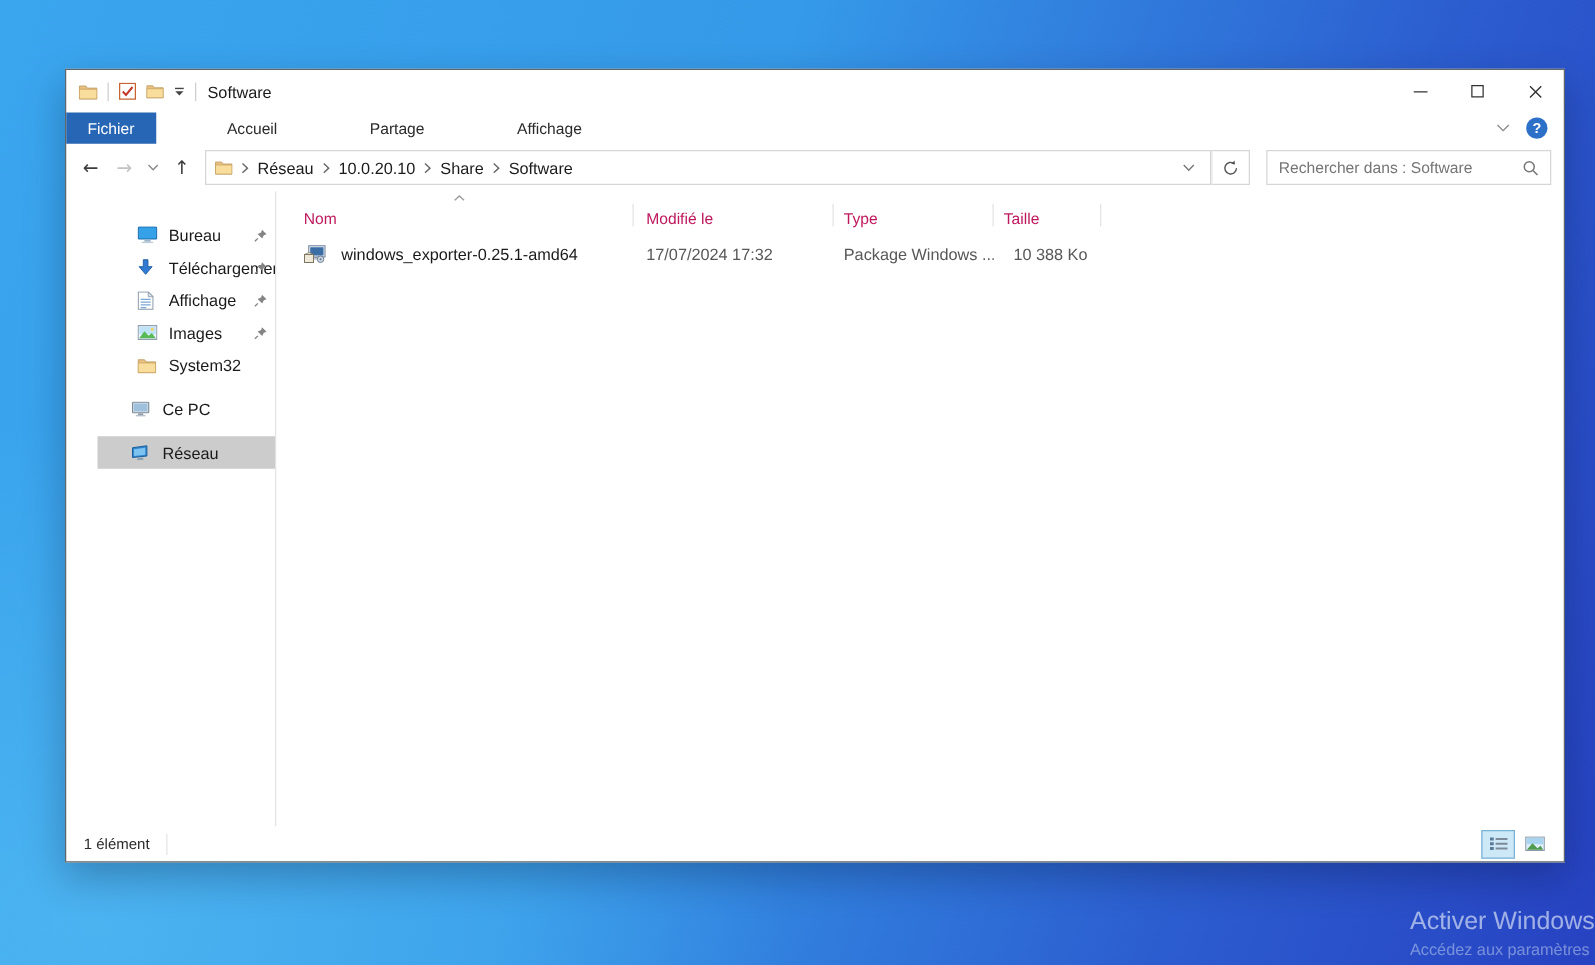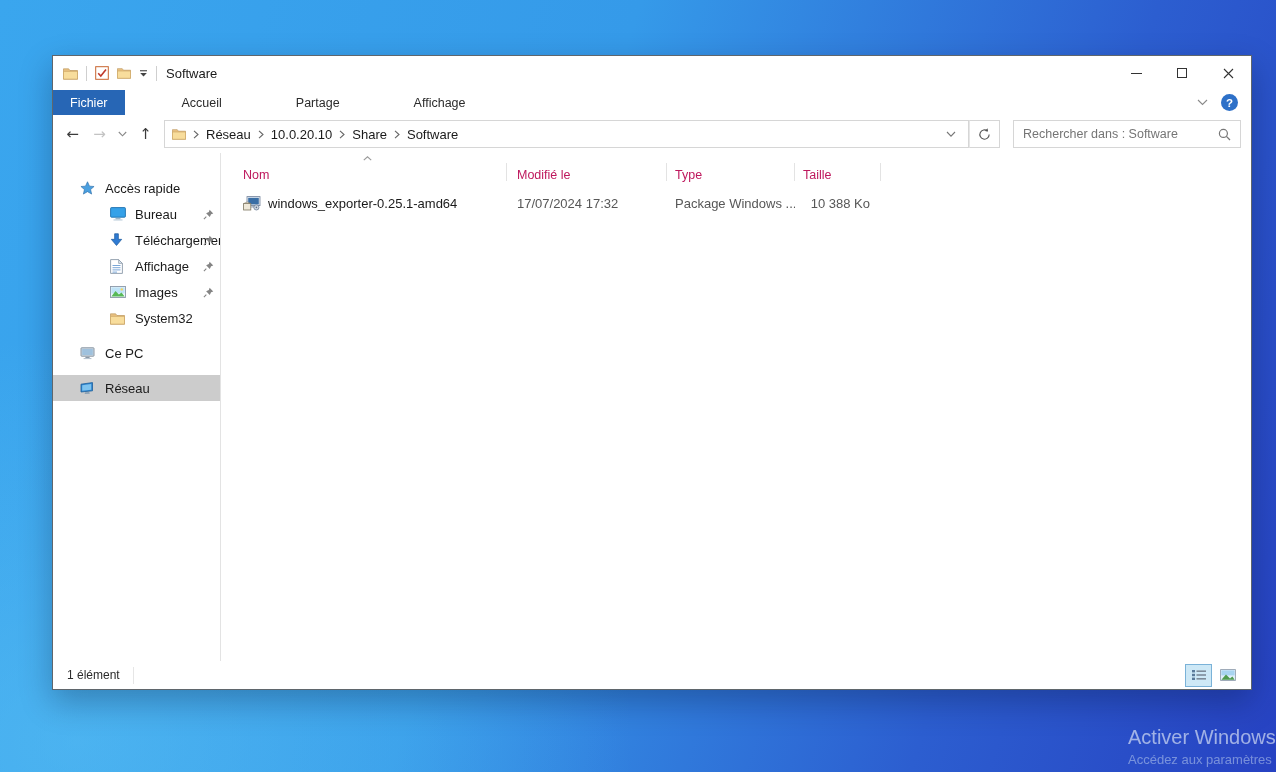--- a/index.html
+++ b/index.html
@@ -56,34 +56,34 @@
   
   .wbody { flex:1; display:flex; min-height:0; }
   .sidebar { width:168px; border-right:1px solid #e3e3e3; padding-top:22px; }
   .side-item { height:26px; display:flex; align-items:center; font-size:13px; color:#1a1a1a;
     padding-left:27px; position:relative; }
   .side-item.child { padding-left:37px;margin-left:20px; }
   .side-item.selected { background:var(--selection,#cccccc); }
   .sicon { width:19px; display:flex; margin-right:6px; flex:none; }
   .slabel { white-space:nowrap; overflow:hidden; }
   .pin { position:absolute; right:6px; top:8px; }
-  .group-gap { margin-top:9px; }
+  .group-gap { margin-top:9px;margin-left:25px; }
 
   
   .filearea { flex:1; position:relative; padding-left:14px; }
   .cols { display:flex; height:36px; align-items:center; }
   .col { font-size:12.5px; color:#be185d; position:relative; height:100%; display:flex;
     align-items:center; padding-left:8px; padding-top:8px; }
   .col::after { content:""; position:absolute; right:0; top:10px; height:18px; width:1px; background:#e3e3e3; }
   .col.nom { width:272px; } .col.mod { width:160px; padding-left:10px; }
   .col.typ { width:128px; } .col.tai { width:86px; }
   .sort-chev { position:absolute; left:128px; top:3px; }
   .frow { display:flex; height:28px; align-items:center; font-size:13px; }
   .cell { padding-left:8px; white-space:nowrap; overflow:hidden; }
-  .cell.nom { width:272px; display:flex; align-items:center; gap:7px; color:#1a1a1a; }
+  .cell.nom { width:272px; display:flex; align-items:center; gap:12px; color:#1a1a1a; }
   .cell.mod { width:160px; padding-left:10px; color:#575757; }
   .cell.typ { width:128px; color:#575757; }
   .cell.tai { width:86px; color:#575757; text-align:right; padding:0 11px 0 0; }
 
   
   .statusbar { height:28px; display:flex; align-items:center; padding:0 10px 0 14px; }
   .status-count { font-size:12px; color:#2b2b2b; padding-right:13px; border-right:1px solid #e6e6e6;
     height:17px; display:flex; align-items:center; }
   .status-spacer { flex:1; }
   .view-btn { width:27px; height:23px; display:flex; align-items:center; justify-content:center;
@@ -227,28 +227,20 @@
         <svg width="13" height="13" viewBox="0 0 13 13">
             <circle cx="5.4" cy="5.4" r="4" fill="none" stroke="#777" stroke-width="1.2"></circle>
             <path d="M8.4 8.4L12 12" stroke="#777" stroke-width="1.3"></path>
           </svg>
       </span>
     </div>
   </div>
 
   <div class="wbody">
     <div class="sidebar">
-      <div class="side-item">
-        <span class="sicon">
-          <svg width="15" height="14" viewBox="0 0 24 22">
-              <path d="M12 1l3.2 7 7.3.6-5.6 4.9 1.7 7.2L12 16.8 5.4 20.7l1.7-7.2L1.5 8.6 8.8 8Z" fill="#4aa0e0" stroke="#2d6da8"></path>
-            </svg>
-        </span>
-        <span class="slabel">Accès rapide</span>
-      </div>
       <div class="side-item child">
         <span class="sicon">
           <svg width="16" height="14" viewBox="0 0 16 14">
               <rect x=".6" y=".6" width="14.8" height="9.6" rx=".8" fill="#35a1e8" stroke="#1d6fae" stroke-width=".9"></rect>
               <rect x="5.5" y="11" width="5" height="1.4" fill="#9db7c9"></rect>
               <rect x="3.5" y="12.4" width="9" height="1.1" fill="#b9cbd9"></rect>
             </svg>
         </span>
         <span class="slabel">Bureau</span>
         <span class="pin">

